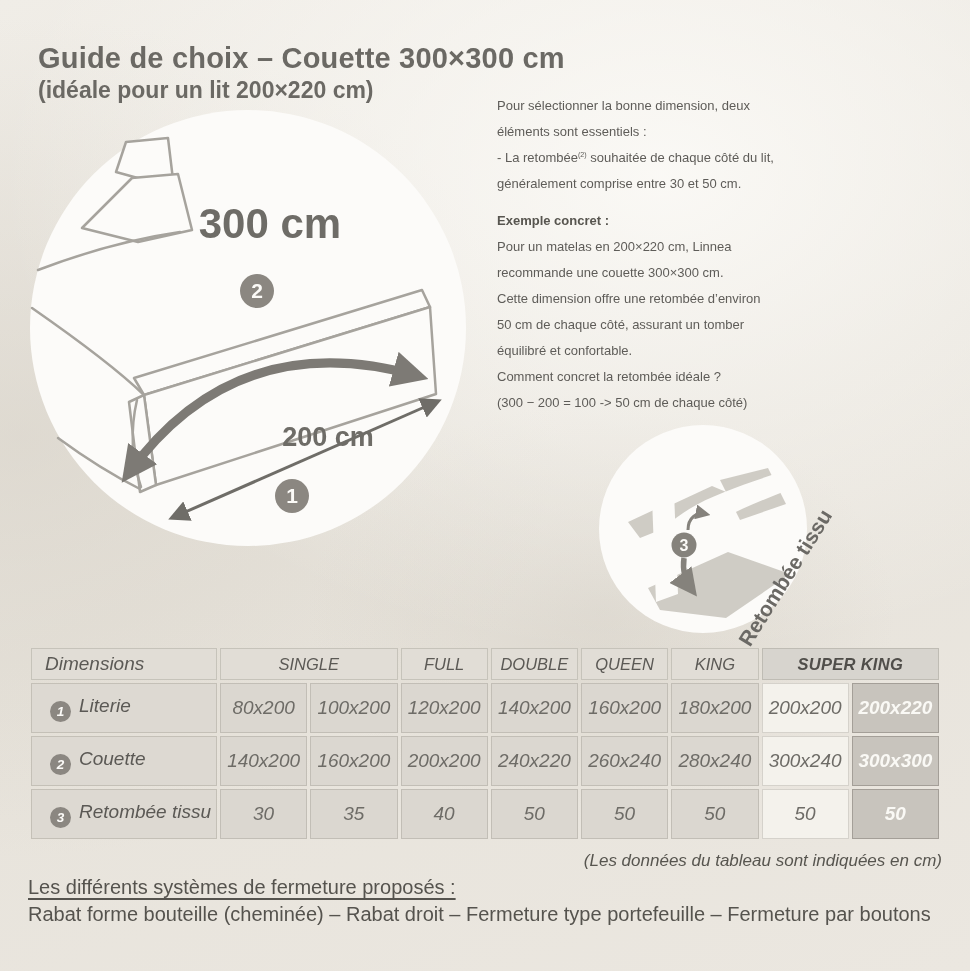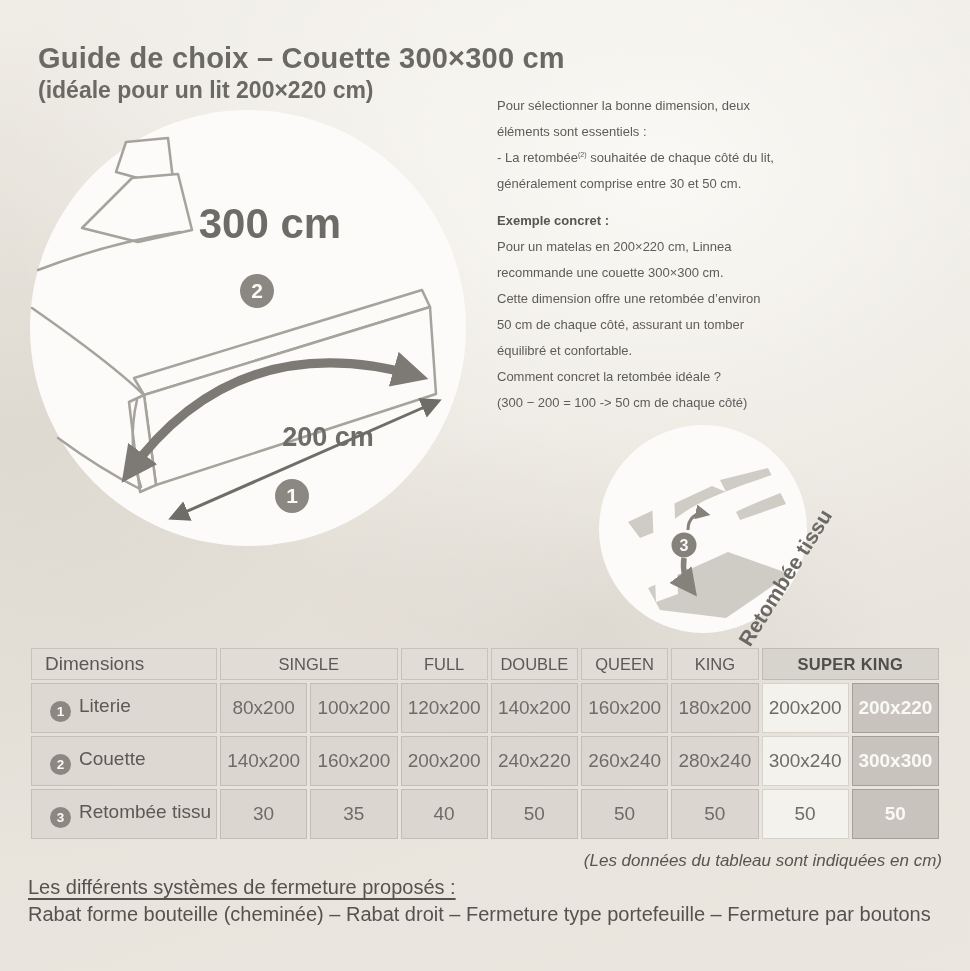--- a/index.html
+++ b/index.html
@@ -22,21 +22,21 @@
   .rightcol .gap{height:11px;}
   .rightcol .bold{font-weight:bold;color:#57554f;}
   sup{font-size:.55em;vertical-align:super;line-height:0;}
   
   .retombee-label{
     left:744px;top:632px;transform:rotate(-58deg);transform-origin:0 50%;
     font-size:21px;font-weight:bold;color:#6b6965;white-space:nowrap;
   }
   
   .dim-table{left:28px;top:645px;width:914px;}
-  table{width:914px;table-layout:fixed;border-collapse:separate;border-spacing:3px;}
+  table{width:914px;table-layout:fixed;border-collapse:separate;border-spacing:3px;font-style:italic;}
   th,td{border:1px solid rgba(125,120,110,.26);font-weight:normal;}
   thead th{height:30px;background:#e1ddd6;color:#5b5955;font-size:16.5px;text-align:center;padding:0 2px;}
   thead th.dim-head{text-align:left;padding-left:13px;font-size:19px;}
   thead th.hl-head{background:#d7d4ce;font-weight:600;color:#504e4a;letter-spacing:.3px;}
   tbody th.row-label{height:46px;background:#ddd9d2;color:#5b5955;font-size:19px;text-align:left;padding-left:18px;white-space:nowrap;}
   tbody td{height:46px;background:#dbd7d0;color:#6e6c67;font-size:19px;text-align:center;}
   tbody td.col-light{background:#f4f2ec;}
   tbody td.col-dark{background:#c8c4bd;color:#faf9f5;font-weight:600;border-color:rgba(110,105,98,.4);}
   .badge{
     display:inline-flex;width:21px;height:21px;border-radius:50%;background:#8b8781;color:#fbfaf7;

